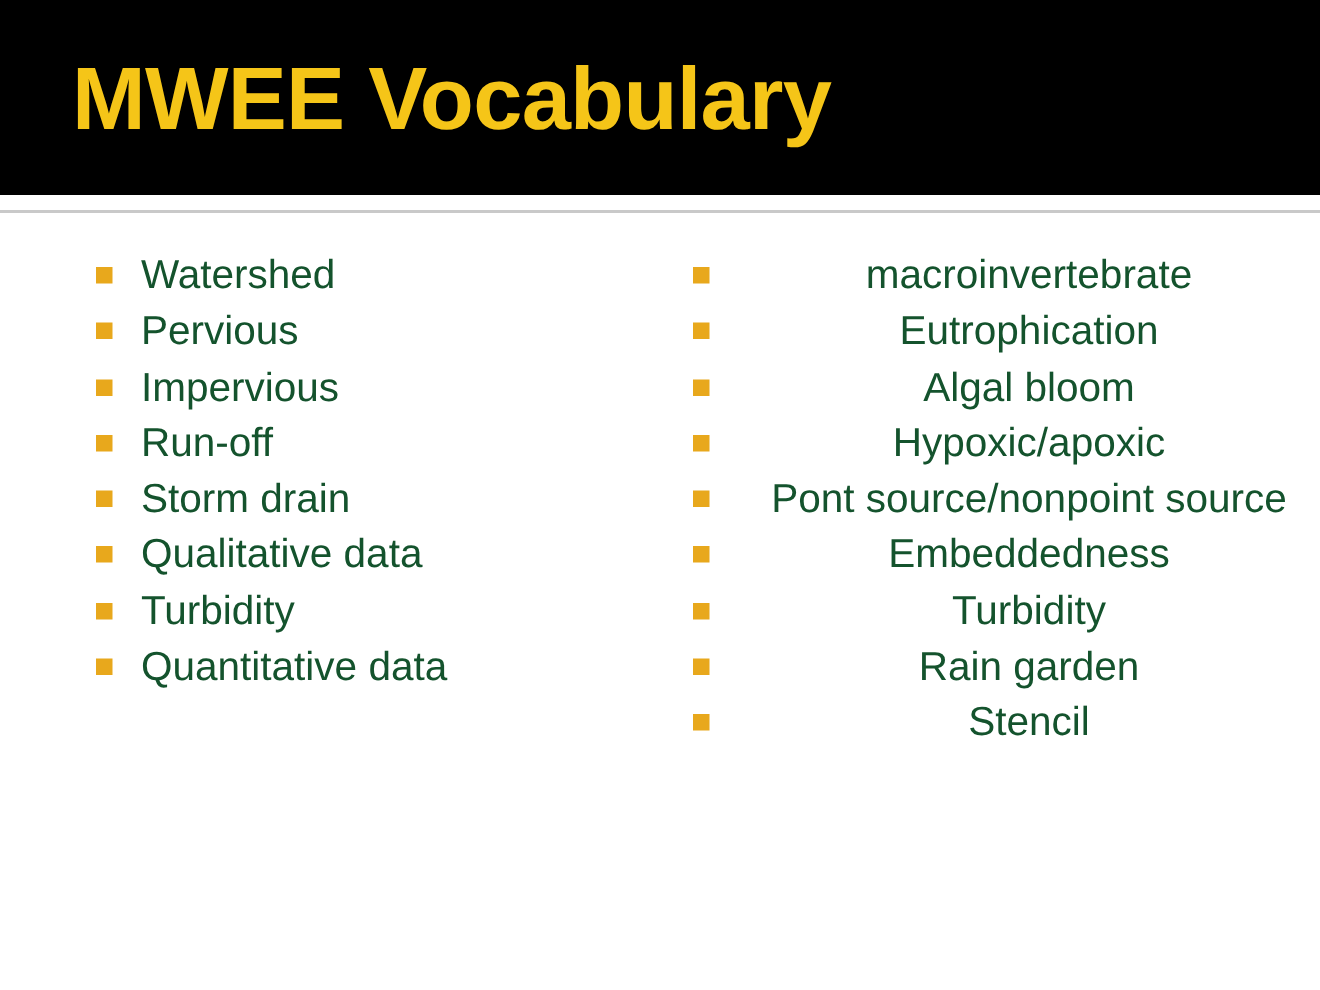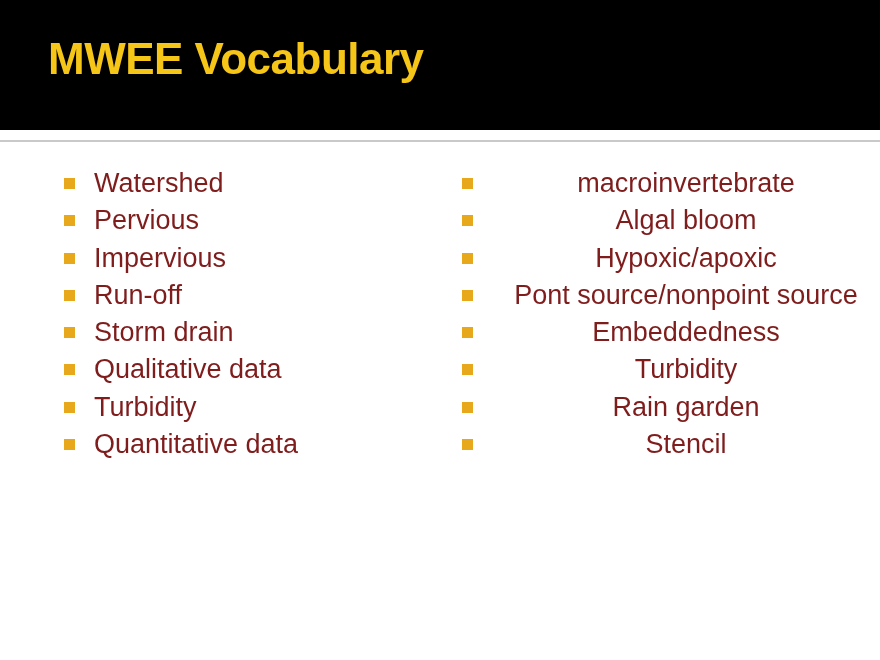--- a/index.html
+++ b/index.html
@@ -24,21 +24,21 @@
     left: 0;
     top: 0;
     width: 880px;
     height: 130px;
     background: #000000;
   }
   .title-text {
     position: absolute;
     left: 48px;
     top: 36px;
-    font-size: 44px;
+    font-size: 59px;
     font-weight: bold;
     color: #f5c518;
     letter-spacing: -0.5px;
     line-height: 1.05;
     white-space: nowrap;
   }
   .band-divider {
     position: absolute;
     left: 0;
     top: 130px;
@@ -69,21 +69,21 @@
   }
   ul.vocab {
     list-style: none;
     margin: 0;
     padding: 0;
   }
   ul.vocab li {
     position: relative;
     padding-left: 32px;
     font-size: 27px;
-    color: #7f1d1d;
+    color: #14532d;
     line-height: 1.38;
     margin-bottom: 0px;
   }
   ul.vocab li .bullet {
     position: absolute;
     left: 2px;
     top: 13px;
     width: 11px;
     height: 11px;
     background: #e8a81c;
@@ -142,20 +142,24 @@
     </div>
 
     <div class="col col-right">
       <ul class="vocab">
         <li>
           <span class="bullet"></span>
           <span class="item-text">macroinvertebrate</span>
         </li>
         <li>
           <span class="bullet"></span>
+          <span class="item-text">Eutrophication</span>
+        </li>
+        <li>
+          <span class="bullet"></span>
           <span class="item-text">Algal bloom</span>
         </li>
         <li>
           <span class="bullet"></span>
           <span class="item-text">Hypoxic/apoxic</span>
         </li>
         <li>
           <span class="bullet"></span>
           <span class="item-text">Pont source/nonpoint source</span>
         </li>

